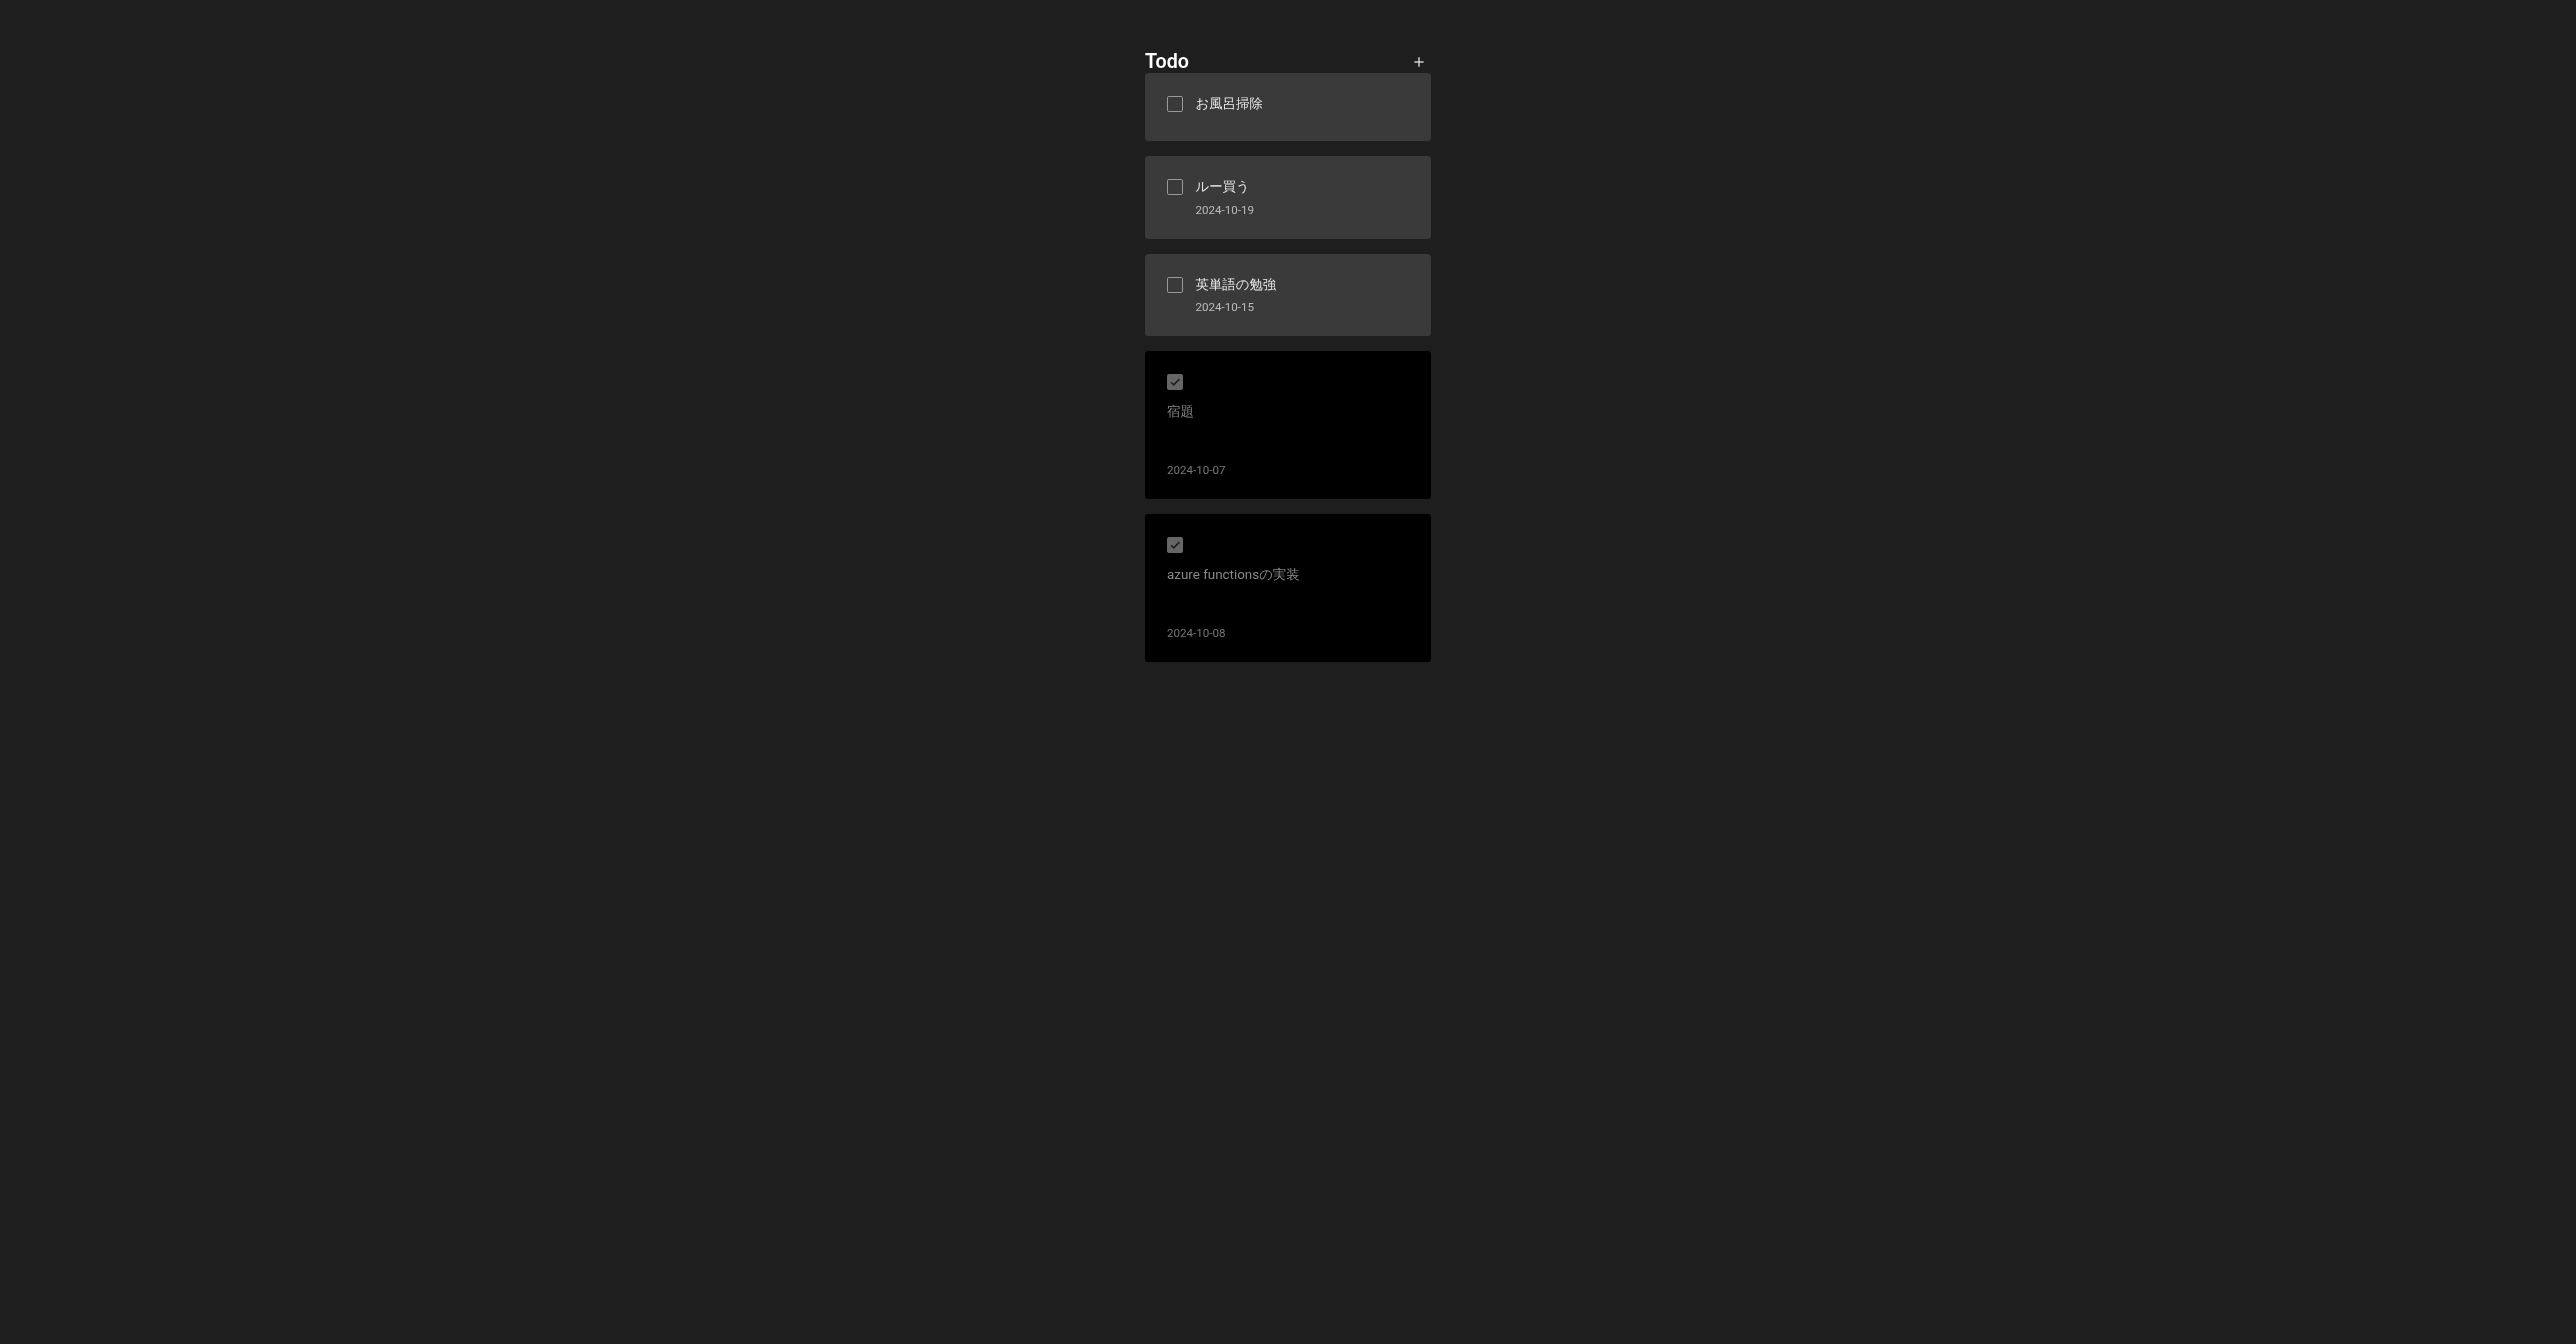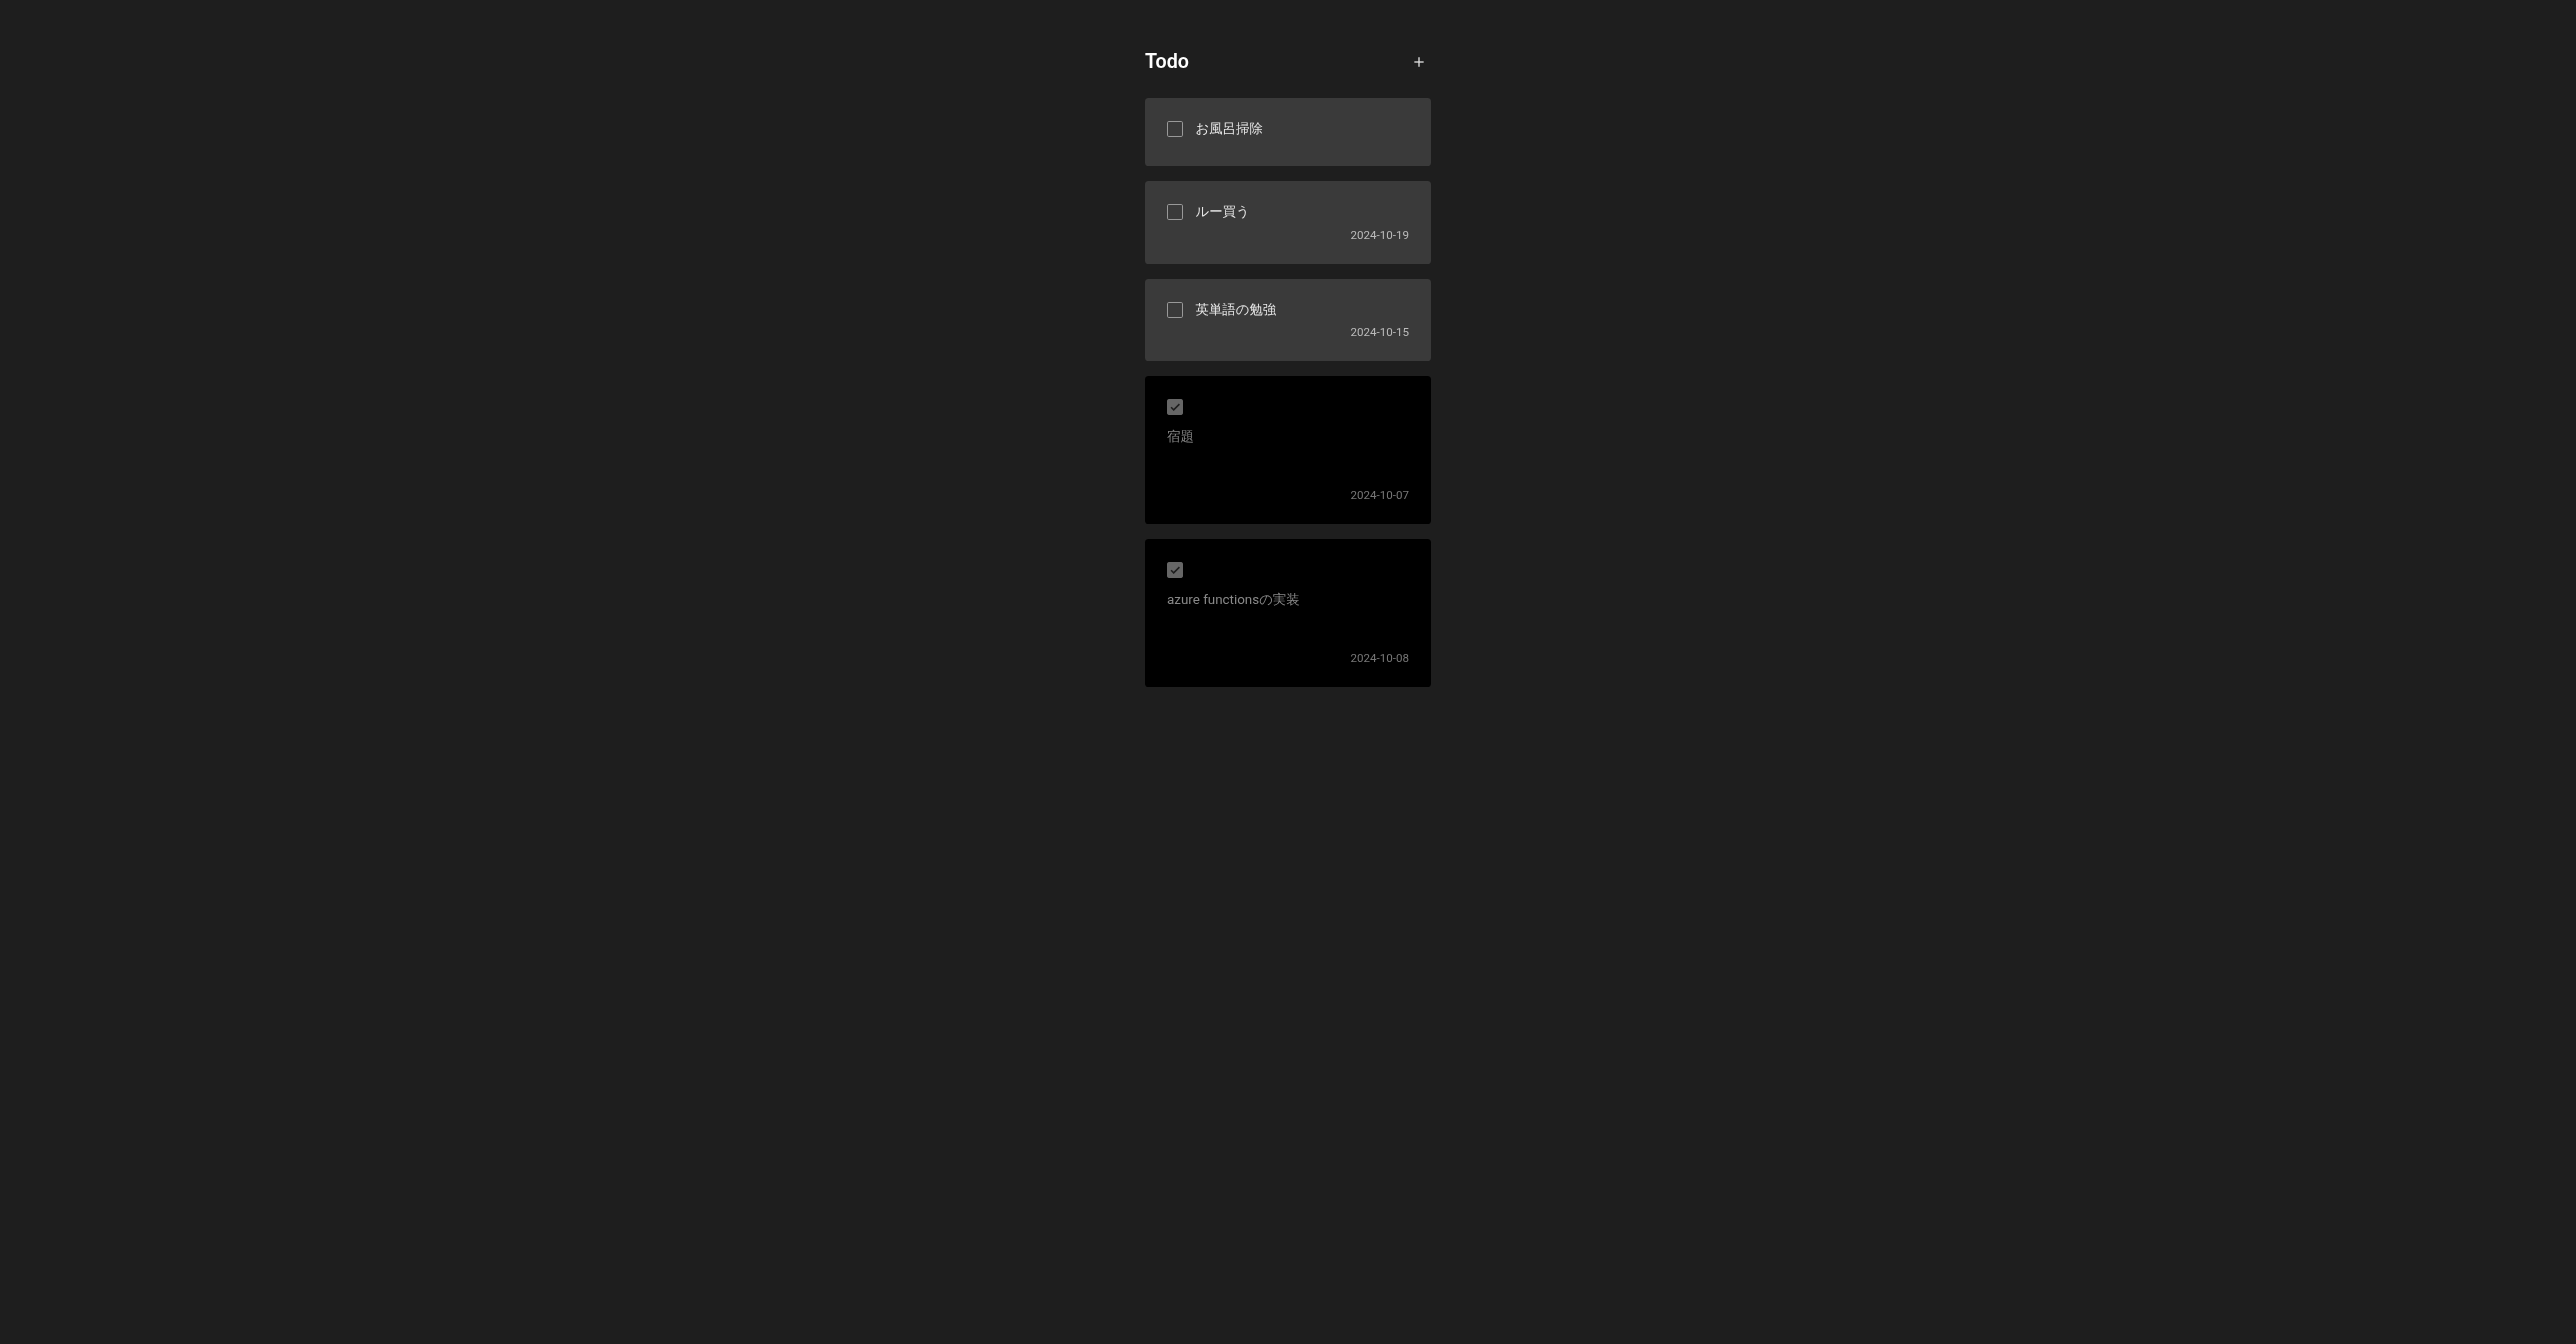--- a/index.html
+++ b/index.html
@@ -18,21 +18,20 @@
     }
     
     .container {
       width: 286px;
     }
     
     .header {
       display: flex;
       justify-content: space-between;
       align-items: center;
-      margin-bottom: 25px;
     }
     
     .title {
       color: #ffffff;
       font-size: 19.7px;
       font-weight: 600;
     }
     
     .add-button {
       background: none;
@@ -111,21 +110,20 @@
       line-height: 1.3;
     }
     
     .todo-item.completed .todo-title {
       color: #888;
     }
     
     .todo-date {
       color: #bbb;
       font-size: 11.6px;
-      text-align: right;
     }
     
     .todo-item.completed .todo-date {
       color: #777;
       margin-top: 36px;
     }
     
     .todo-date:empty {
       display: none;
     }

